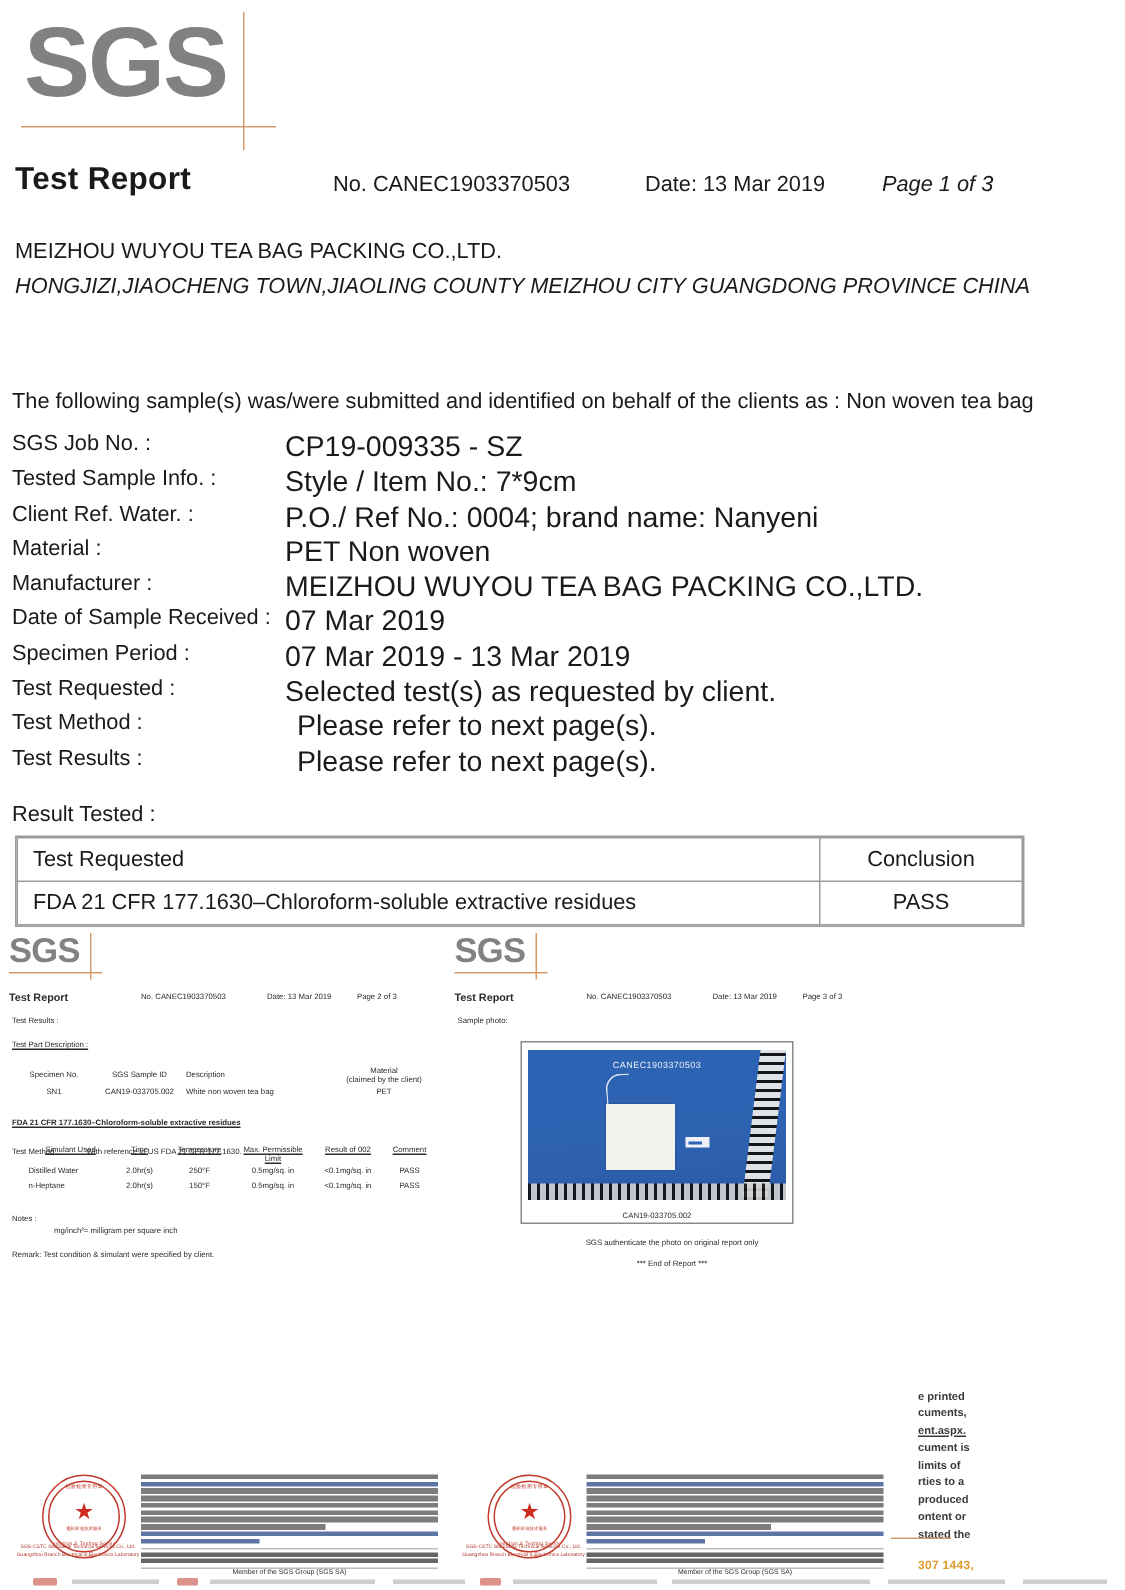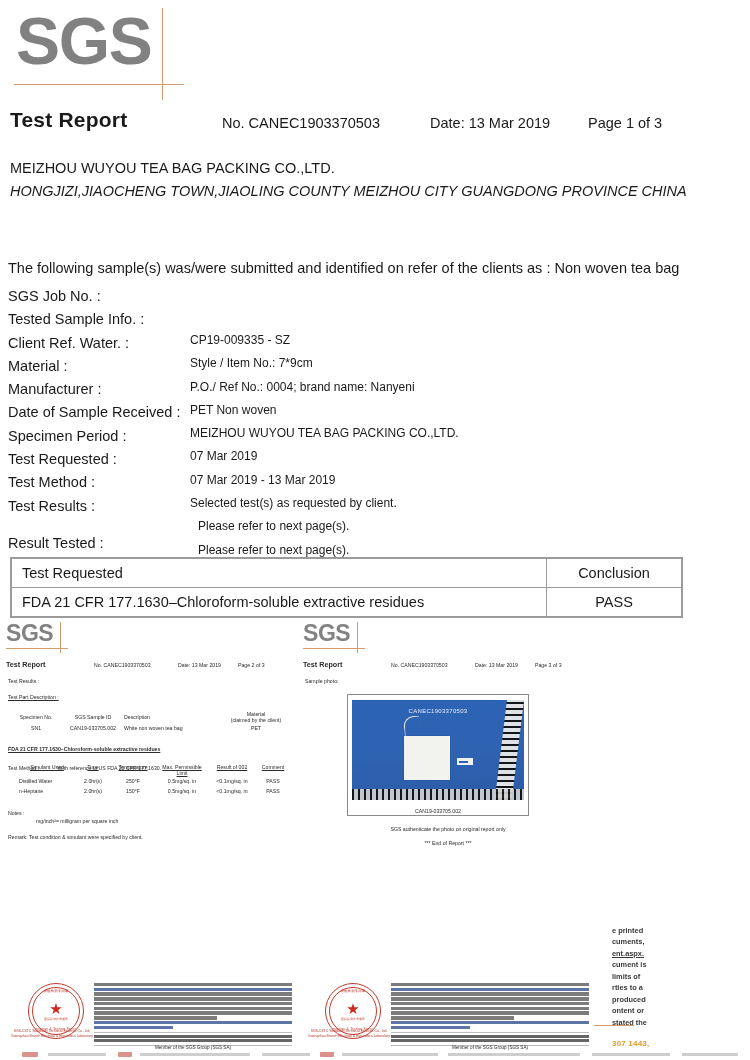--- a/index.html
+++ b/index.html
@@ -42,31 +42,31 @@
 
   .title-row {
     position: absolute; left: 10px; top: 112px; width: 700px; height: 26px;
   }
   .title-row .doc-title {
     position: absolute; left: 0; top: -4px;
     font-size: 21px; font-weight: bold; letter-spacing: .2px;
   }
   .title-row .rep-no { position: absolute; left: 212px; top: 3px; font-size: 14.5px; }
   .title-row .rep-date { position: absolute; left: 420px; top: 3px; font-size: 14.5px; }
-  .title-row .rep-page { position: absolute; left: 578px; top: 3px; font-size: 14.5px; }
+  .title-row .rep-page { position: absolute; left: 578px; top: 3px; font-size: 14.5px; font-style: italic; }
 
   .client-name { position: absolute; left: 10px; top: 160px; font-size: 14.5px; }
   .client-addr { position: absolute; left: 10px; top: 183px; font-size: 14.5px; font-style: italic; }
 
   .intro { position: absolute; left: 8px; top: 260px; font-size: 14.5px; }
 
   .info-table { position: absolute; left: 8px; top: 288px; width: 700px; }
   .info-row { display: flex; height: 23.3px; align-items: flex-start; }
   .info-label { width: 182px; font-size: 14.5px; white-space: nowrap; }
-  .info-value { font-size: 12px; white-space: nowrap; margin-top: 45px; }
+  .info-value { font-size: 19px; white-space: nowrap; }
   .info-value.indent { padding-left: 8px; }
 
   .result-summary-label { position: absolute; left: 8px; top: 535px; font-size: 14.5px; }
 
   
   .summary-table {
     position: absolute; left: 10px; top: 557px; width: 673px;
     border: 1px solid #9b9b9b; border-collapse: collapse;
   }
   .summary-table table { width: 100%; border-collapse: collapse; }
@@ -268,21 +268,21 @@
   <div class="title-row">
     <span class="doc-title">Test Report</span>
     <span class="rep-no">No. CANEC1903370503</span>
     <span class="rep-date">Date: 13 Mar 2019</span>
     <span class="rep-page">Page 1 of 3</span>
   </div>
 
   <div class="client-name">MEIZHOU WUYOU TEA BAG PACKING CO.,LTD.</div>
   <div class="client-addr">HONGJIZI,JIAOCHENG TOWN,JIAOLING COUNTY MEIZHOU CITY GUANGDONG PROVINCE CHINA</div>
 
-  <div class="intro">The following sample(s) was/were submitted and identified on refer of the clients as : Non woven tea bag</div>
+  <div class="intro">The following sample(s) was/were submitted and identified on behalf of the clients as : Non woven tea bag</div>
 
   <div class="info-table">
     <div class="info-row">
       <span class="info-label">SGS Job No. :</span>
       <span class="info-value">CP19-009335 - SZ</span>
     </div>
     <div class="info-row">
       <span class="info-label">Tested Sample Info. :</span>
       <span class="info-value">Style / Item No.: 7*9cm</span>
     </div>

